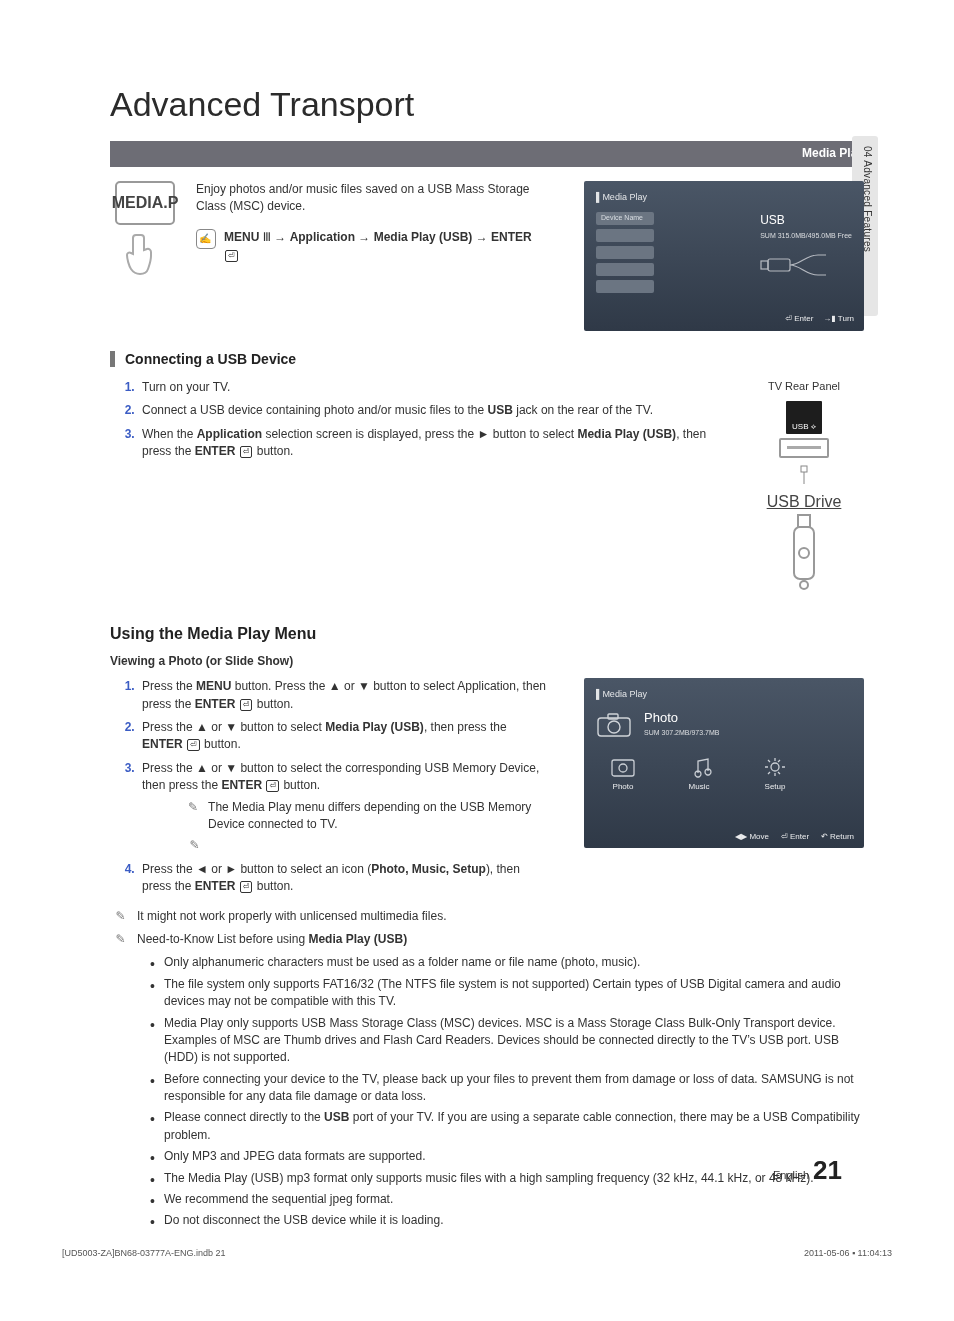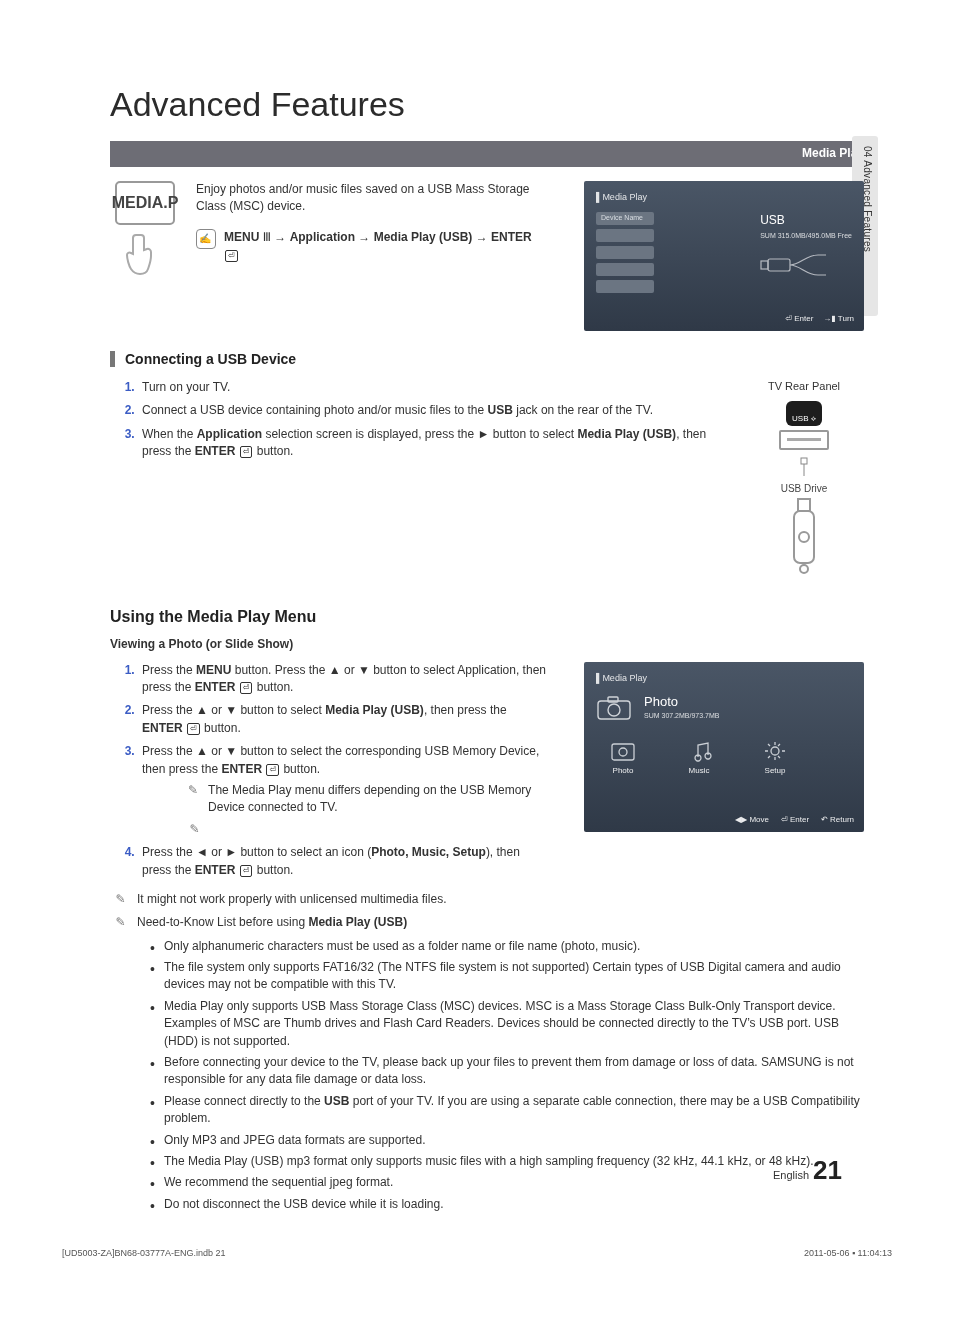--- a/index.html
+++ b/index.html
@@ -121,25 +121,25 @@
 
   ol.numlist { list-style: decimal; padding-left: 28px; }
   ol.numlist > li { margin-bottom: 6px; padding-left: 4px; }
   ol.numlist > li::marker { color:#3b5cc4; font-weight:700; }
 
   .two-col { display:flex; gap: 34px; align-items:flex-start; }
   .two-col .left-col { flex: 1.3; }
   .two-col .right-col-conn { width: 120px; text-align:center; font-size:10px; }
   .rear-panel-lbl { font-size:11px; margin-bottom:6px; white-space:nowrap;}
   .usb-port-box {
-    display:inline-block; background:#1d1d1d; color:#fff; font-size:8px; padding:12px 6px 1px; border-radius:6px;text-align:right;
+    display:inline-block; background:#1d1d1d; color:#fff; font-size:8px; padding:20px 6px 1px; border-radius:1px;text-align:right;
   }
   .port-rect { width:50px; height:20px; border:2px solid #999; border-radius:2px; margin:4px auto; position:relative;}
   .port-rect::after{content:""; position:absolute; left:6px; right:6px; top:6px; height:3px; background:#aaa;}
-  .drive-line { display:flex; align-items:flex-start; justify-content:center; gap:4px; font-size:10px; color:#444;}
+  .drive-line { display:flex; align-items:flex-start; justify-content:center; gap:4px; font-size:16px; color:#444;text-decoration:underline;}
   .usb-stick-svg { width:36px; height:80px; color:#999; }
 
   h2.sub-section {
     font-size:16px; font-weight:700; color:#222; margin: 24px 0 8px;
   }
   .sub-head-sm {
     font-size:12px; font-weight:700; margin: 6px 0 8px;
   }
 
   .note-ind {
@@ -172,21 +172,21 @@
     font-size:8px; padding:0 2px; line-height:10px; vertical-align:1px; margin:0 1px;
   }
 </style>
 </head>
 <body>
 
 <div class="page">
 
   <div class="side-tab">04   Advanced Features</div>
 
-  <h1 class="title">Advanced Features</h1>
+  <h1 class="title">Advanced Transport</h1>
 
   <div class="bar">Media Play</div>
 
   <div class="intro-row">
     <div class="intro-left">
       <div class="mediap-icon">
         <div class="mediap-box">MEDIA.P</div>
         <svg class="hand-svg" viewBox="0 0 40 50" fill="none" stroke="currentColor" stroke-width="2">
           <path d="M16 6c2 0 3 1 3 3v12l3-1c2-0.6 4 1 4 3v4c0 5-2 10-3 13-1 3-4 5-8 5s-7-2-9-5c-2-3-4-10-4-14 0-2 2-3 4-2l2 1V9c0-2 1-3 3-3h5z"></path>
         </svg>

